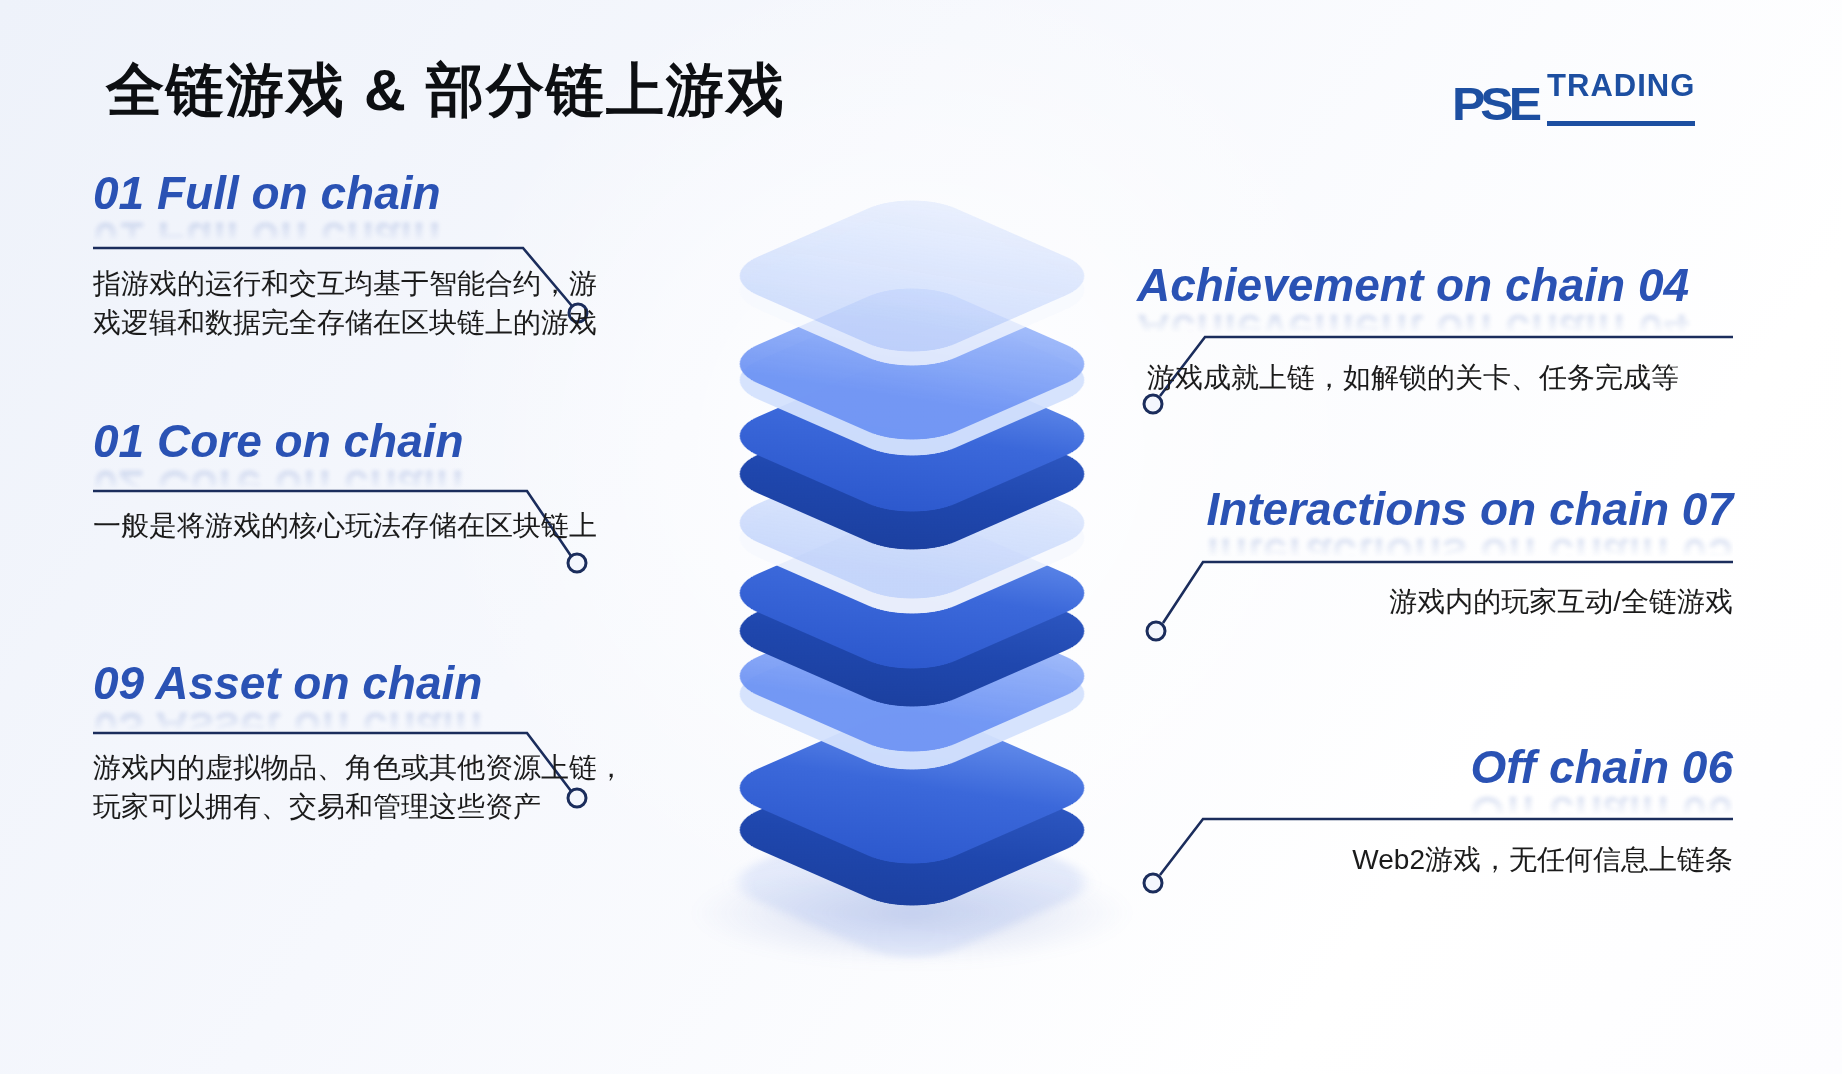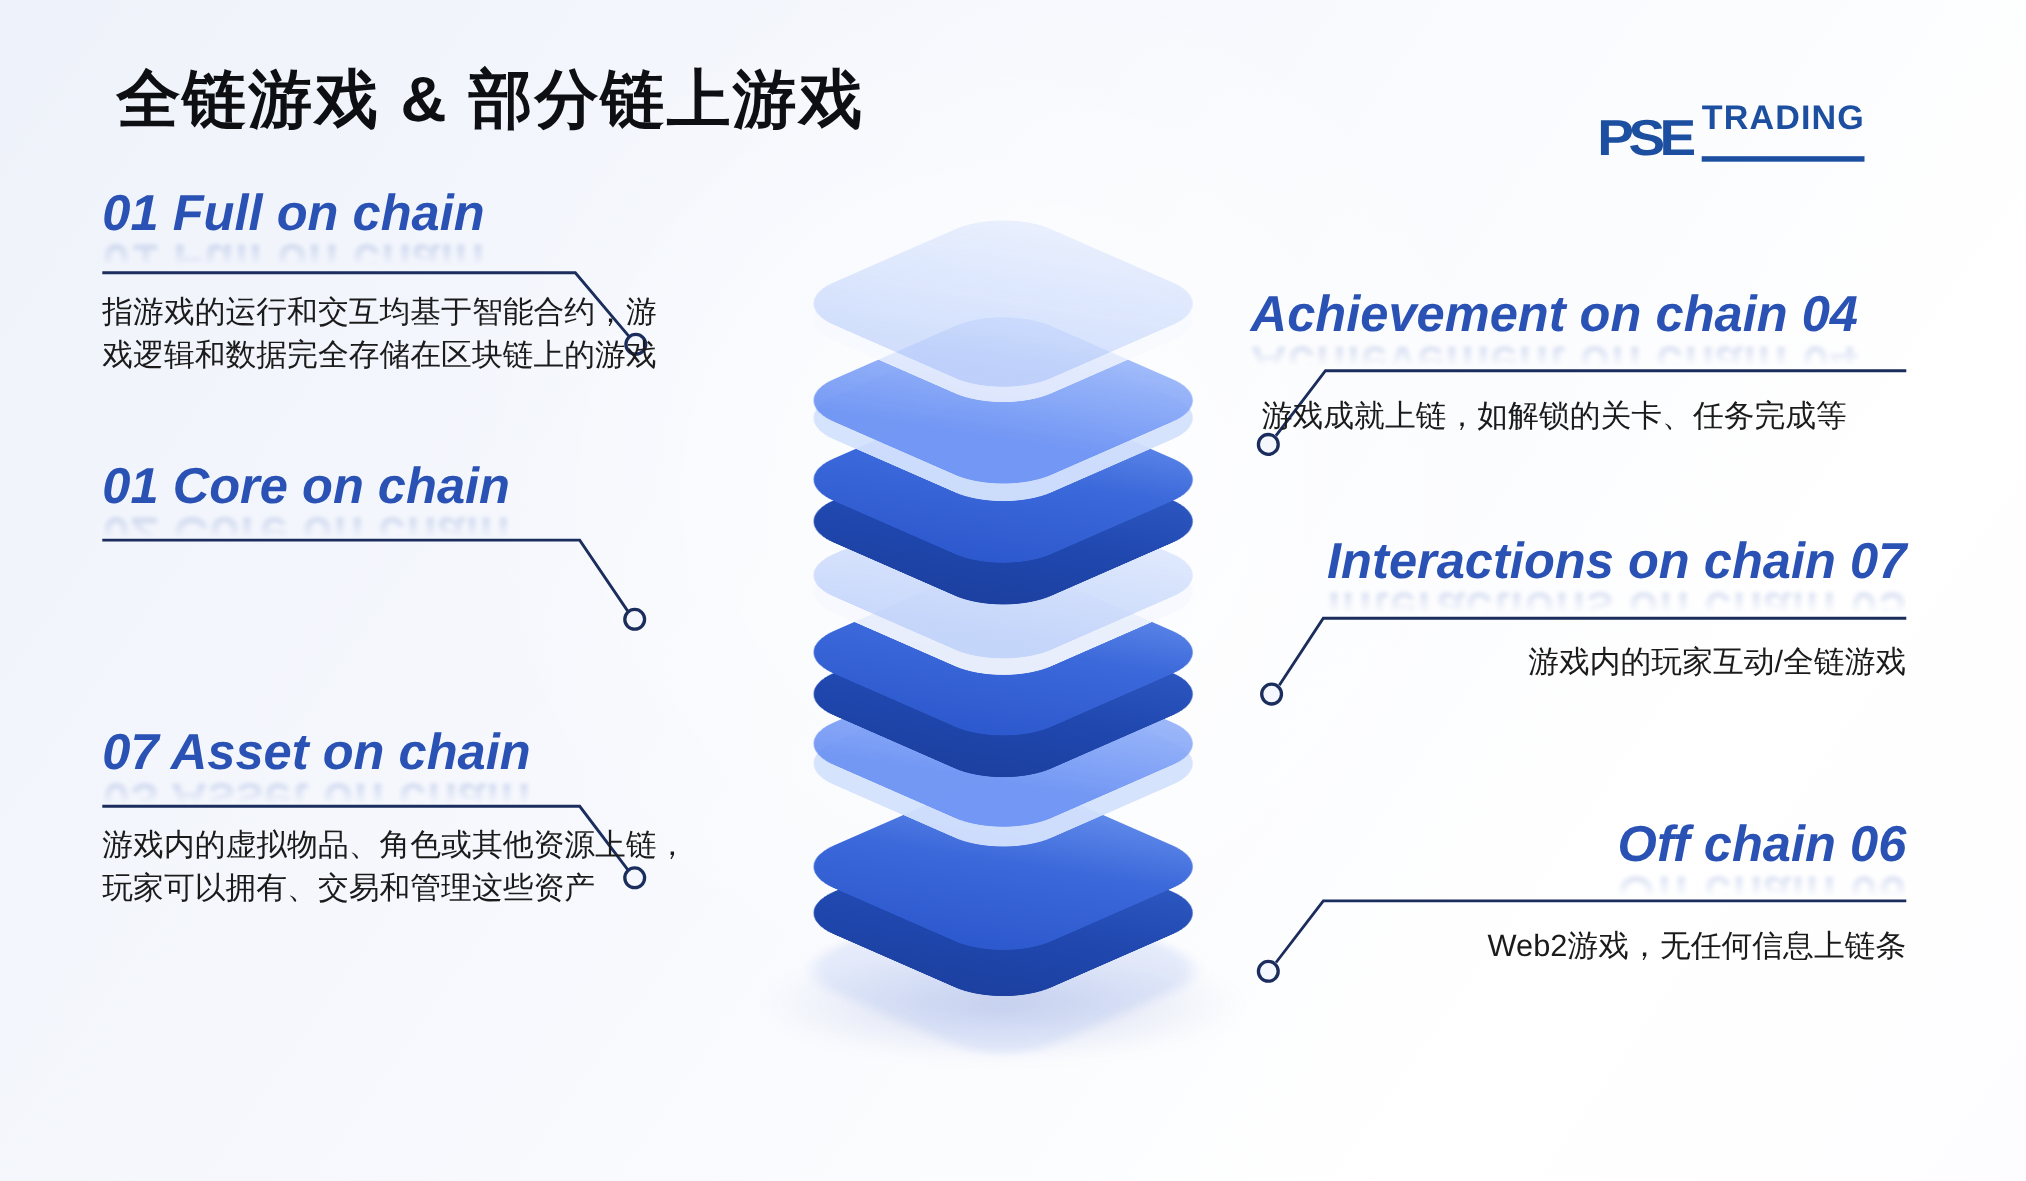--- a/index.html
+++ b/index.html
@@ -5,21 +5,21 @@
   html,body{margin:0;padding:0;}
   body{font-family:"Liberation Sans","DejaVu Sans",sans-serif;}
   #page{position:relative;width:1842px;height:1074px;overflow:hidden;
         background:linear-gradient(125deg,#eef2fa 0%,#f6f8fd 38%,#ffffff 78%,#fdfdff 100%);}
   #page::before{content:"";position:absolute;inset:0;
         background:radial-gradient(circle at 50% 42%,rgba(255,255,255,.9) 0%,rgba(255,255,255,0) 45%);}
 
   
   .page-title{position:absolute;left:72px;top:52px;font-size:58px;font-weight:800;
         letter-spacing:2px;color:#0d0f12;margin-left:34px;}
-  .logo{position:absolute;left:1452px;top:70px;display:flex;align-items:flex-end;gap:10px;margin-top:21px;}
+  .logo{position:absolute;left:1452px;top:70px;display:flex;align-items:flex-end;gap:10px;}
   .logo .pse{font-size:50px;line-height:44px;font-weight:800;letter-spacing:-5px;
         color:#1d4fa1;transform:scaleY(.92);}
   .logo .trading{font-size:31px;line-height:31px;font-weight:700;letter-spacing:1px;
         color:#1d4fa1;border-bottom:5px solid #1d4fa1;padding-bottom:20px;}
 
   
   .item{position:absolute;}
   .item .heading{font-size:46px;font-weight:700;letter-spacing:0px;color:#2a52b4;
         line-height:50px;white-space:nowrap;font-style:italic;}
   .item .reflection{position:absolute;top:46px;left:0;right:0;font-size:46px;font-weight:700;
@@ -134,23 +134,24 @@
 
   <div class="item left" id="item01">
     <div class="heading">01 Full on chain</div>
     <div class="reflection">01 Full on chain</div>
     <div class="desc">指游戏的运行和交互均基于智能合约，游
 戏逻辑和数据完全存储在区块链上的游戏</div>
   </div>
   <div class="item left" id="item02">
     <div class="heading">01 Core on chain</div>
     <div class="reflection">02 Core on chain</div>
+    <div class="desc">一般是将游戏的核心玩法存储在区块链上</div>
   </div>
   <div class="item left" id="item03">
-    <div class="heading">07 Asset on chain</div>
+    <div class="heading">09 Asset on chain</div>
     <div class="reflection">03 Asset on chain</div>
     <div class="desc">游戏内的虚拟物品、角色或其他资源上链，
 玩家可以拥有、交易和管理这些资产</div>
   </div>
 
   <div class="item right" id="item04">
     <div class="heading">Achievement on chain 04</div>
     <div class="reflection">Achievement on chain 04</div>
     <div class="desc">游戏成就上链，如解锁的关卡、任务完成等</div>
   </div>

